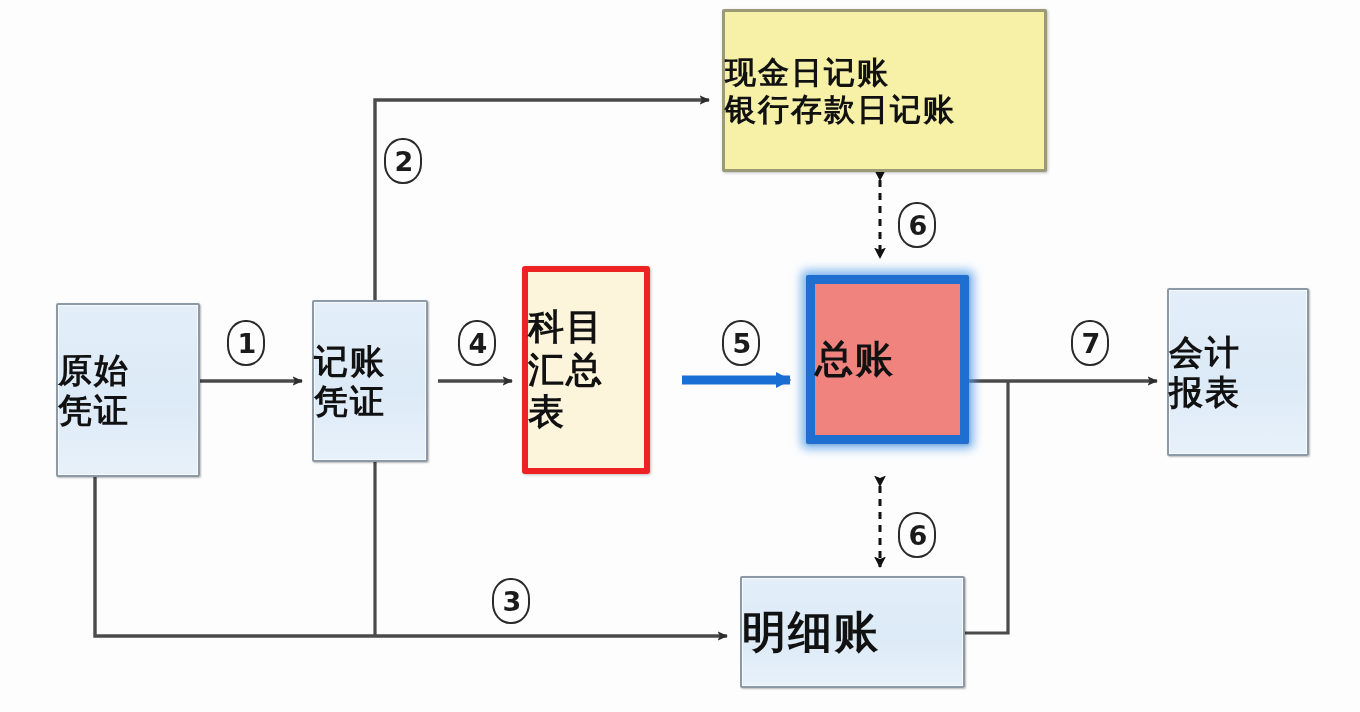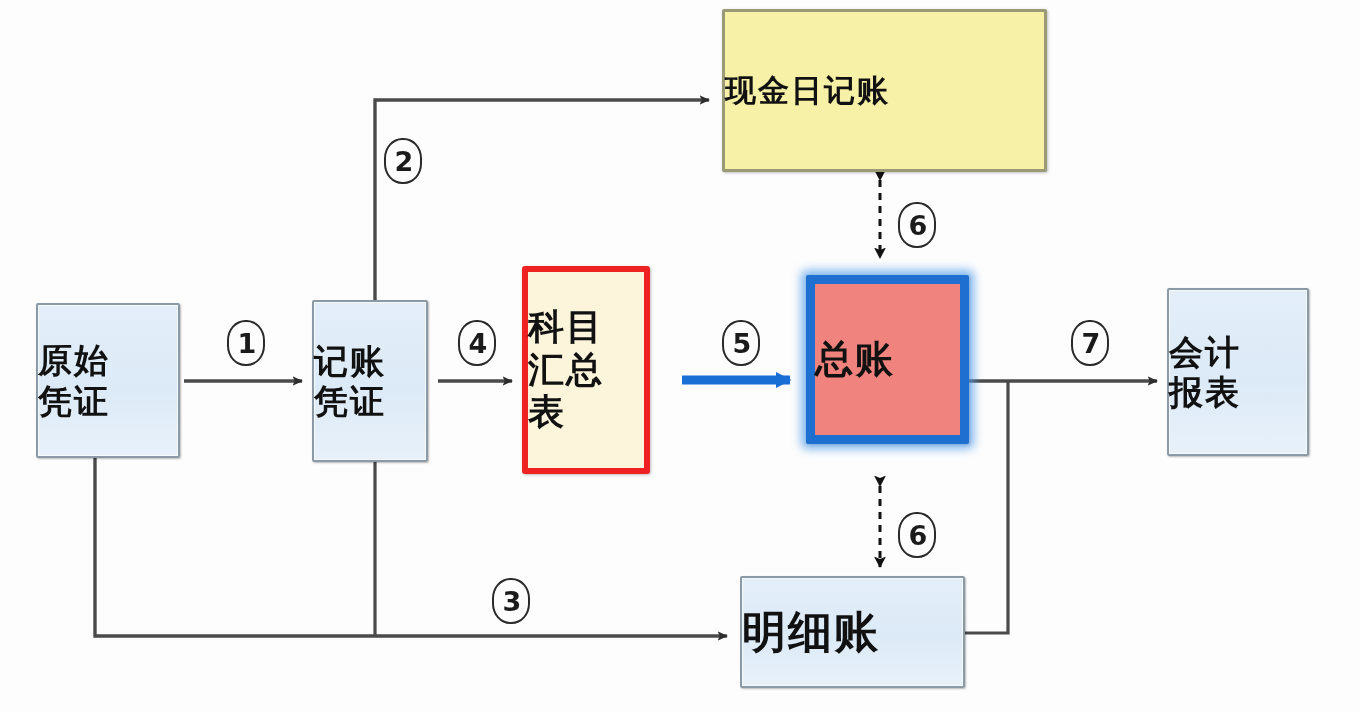--- a/index.html
+++ b/index.html
@@ -141,21 +141,21 @@
 
     <g>
       <path d="M969,381 L1157,381" stroke="#4a4a4a" stroke-width="3.4" fill="none" marker-end="url(#ah)"></path>
     </g>
 
     <g>
       <path d="M965,633 L1008,633 L1008,381" stroke="#4a4a4a" stroke-width="3.2" fill="none" stroke-linejoin="miter"></path>
     </g>
   </svg>
 
-  <div class="node node-plain" style="left:36px; top:303px; width:144px; height:155px; font-size:34px;">
+  <div class="node node-plain" style="left:56px; top:303px; width:144px; height:174px; font-size:34px;">
     <span class="txt">
       <span>原始</span>
       <span>凭证</span>
     </span>
   </div>
 
   <div class="node node-plain" style="left:312px; top:300px; width:116px; height:162px; font-size:34px;">
     <span class="txt">
       <span>记账</span>
       <span>凭证</span>
@@ -166,20 +166,21 @@
     <span class="txt">
       <span>科目</span>
       <span>汇总</span>
       <span>表</span>
     </span>
   </div>
 
   <div class="node node-yellow" style="left:722px; top:9px; width:325px; height:163px; font-size:31px;">
     <span class="txt">
       <span>现金日记账</span>
+      <span>银行存款日记账</span>
     </span>
   </div>
 
   <div class="node node-ledger" style="left:806px; top:275px; width:163px; height:169px; font-size:38px;">
     <span class="txt">
       <span>总账</span>
     </span>
   </div>
 
   <div class="node node-plain" style="left:740px; top:576px; width:225px; height:112px; font-size:44px;">

